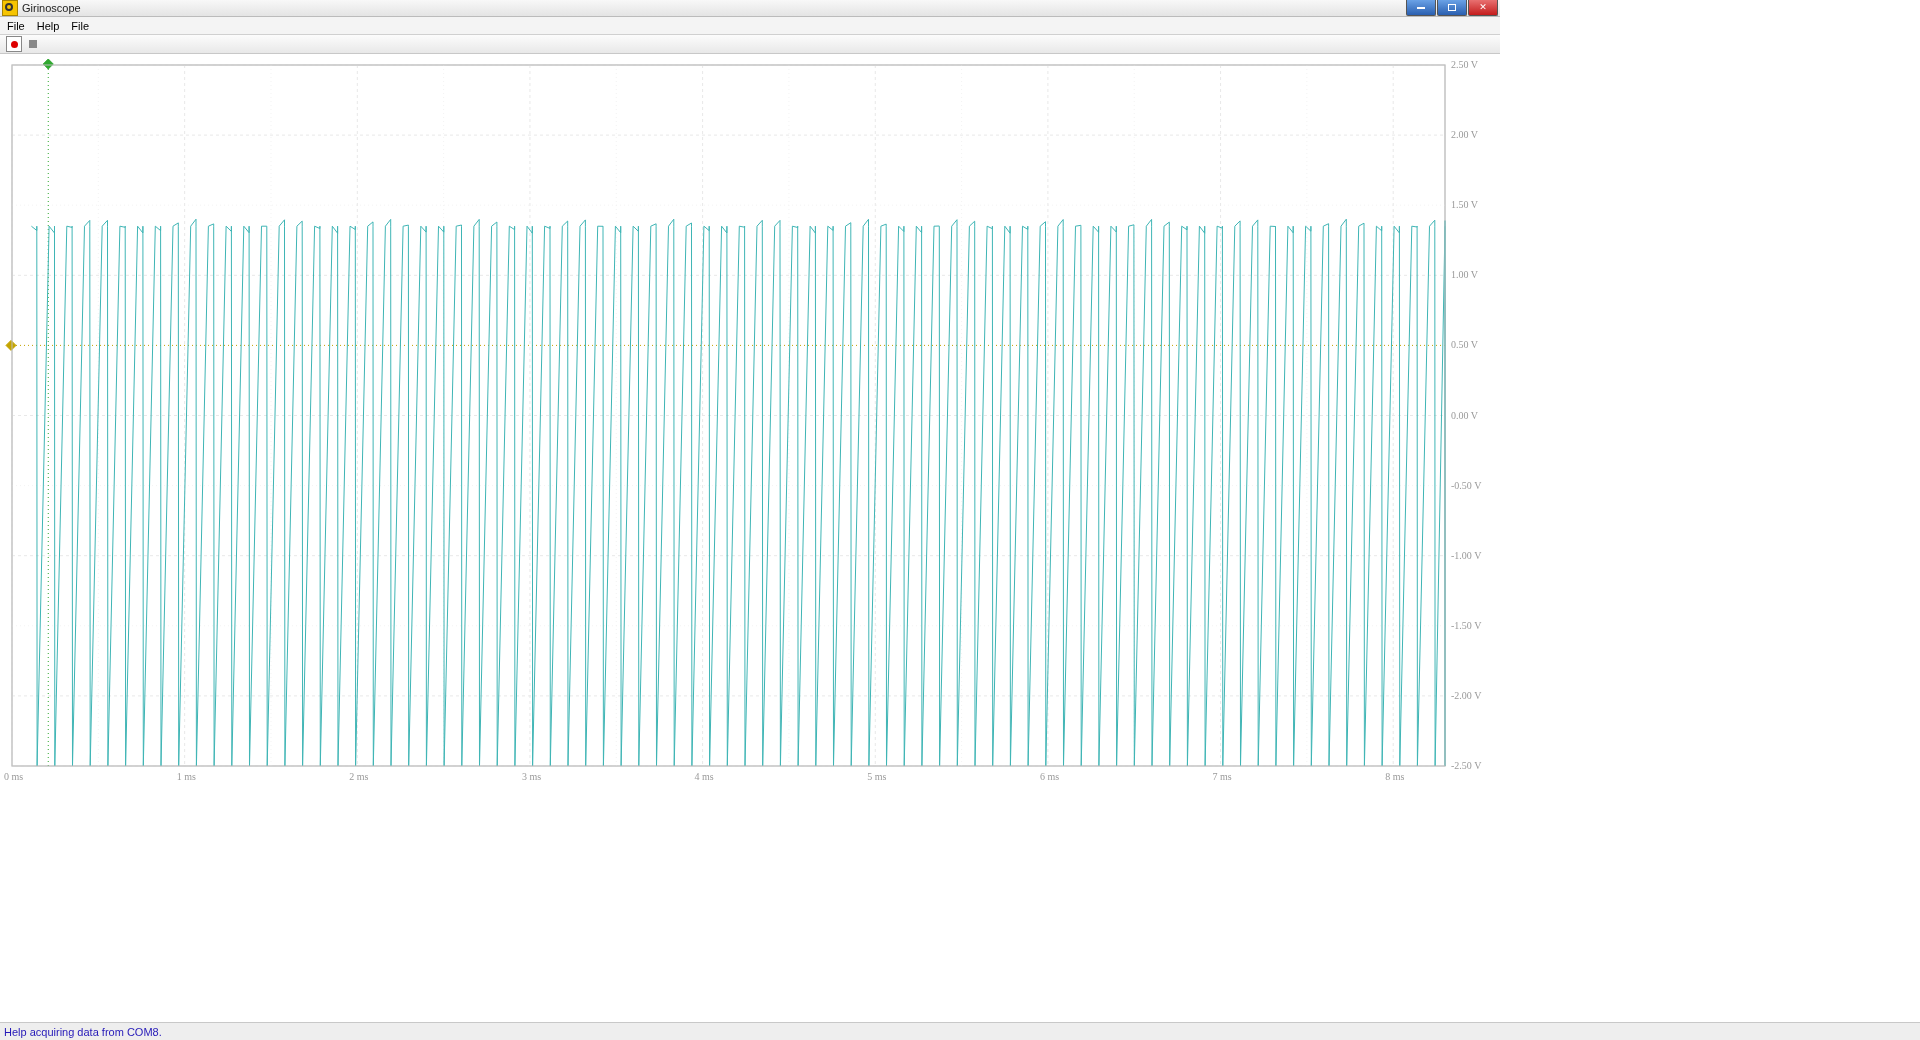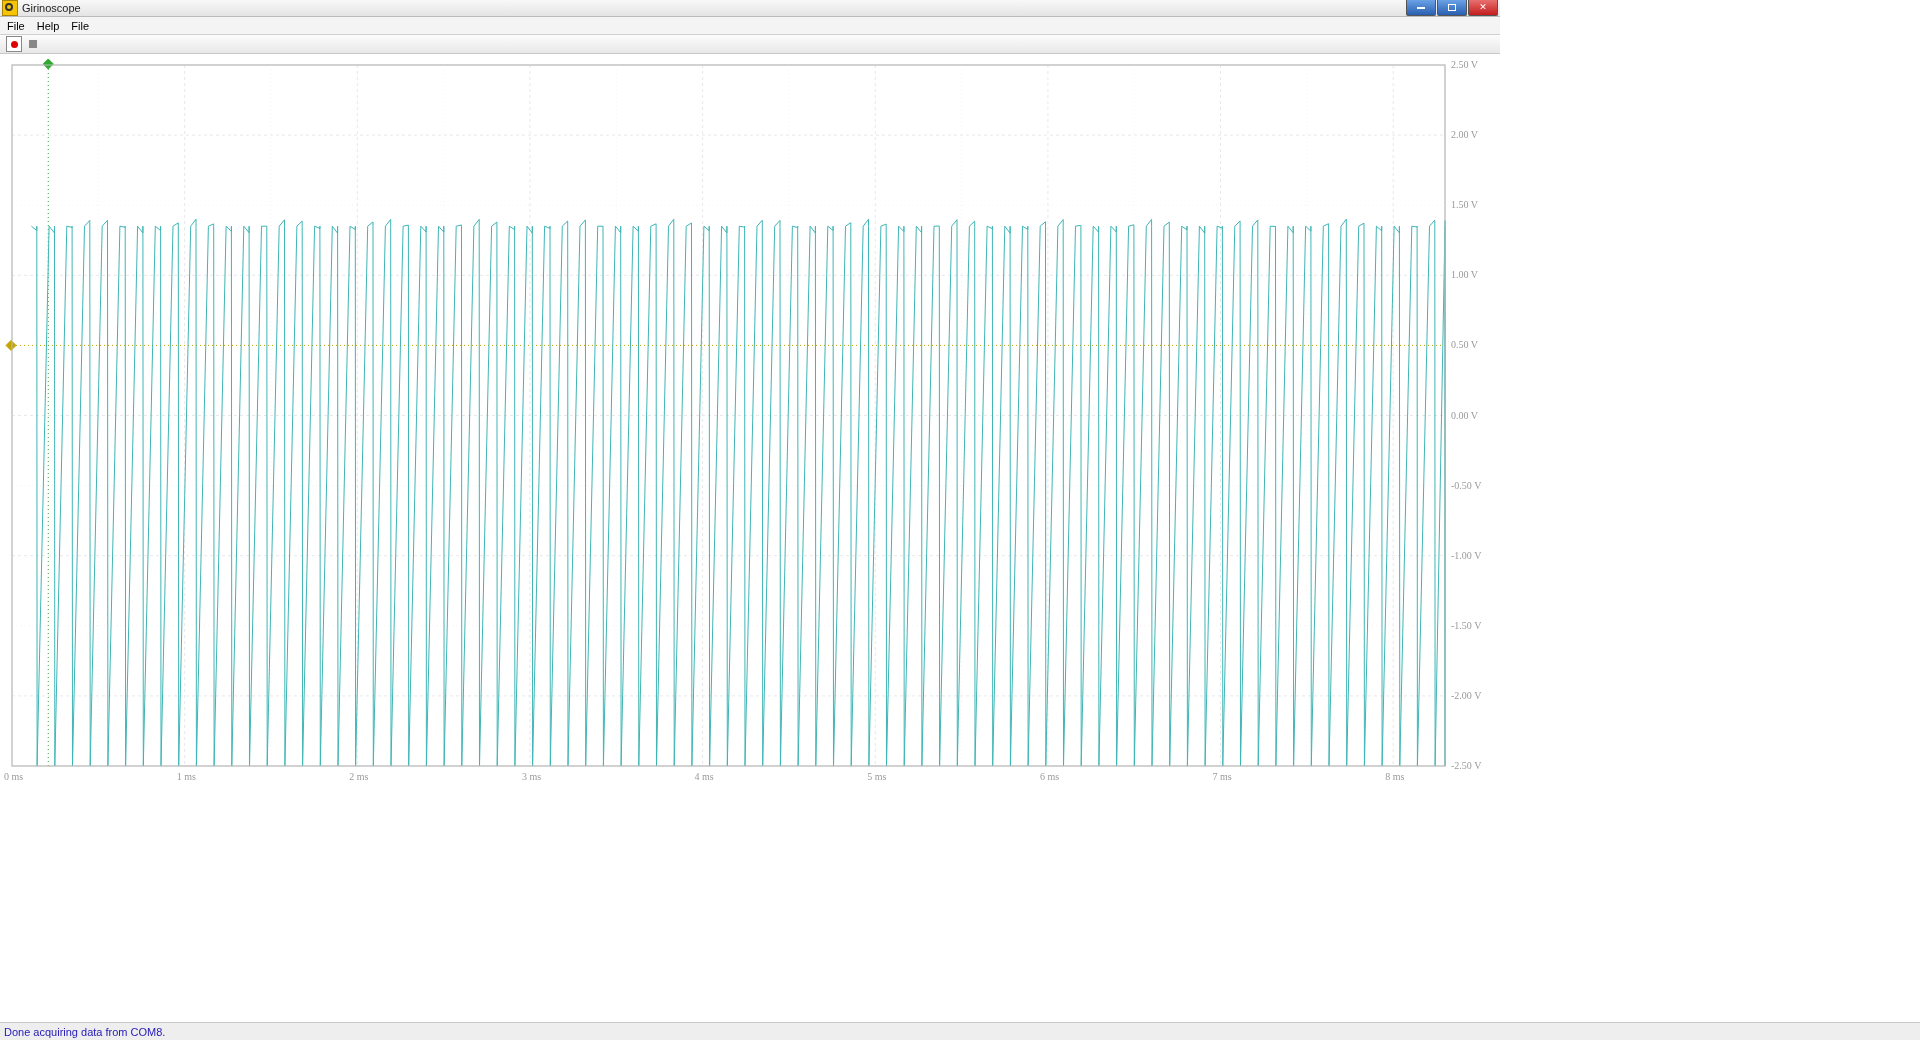--- a/index.html
+++ b/index.html
@@ -148,14 +148,14 @@
       <line x1="8" x2="1445" y1="292.40000000000003" y2="292.40000000000003" stroke="#c4a400" stroke-dasharray="1 3" stroke-width="1"></line>
       <path d="M 6 292.40000000000003 l 5 -5 l 5 5 l -5 5 z" fill="#c4a400" stroke="#c4a400"></path>
       <line x1="48.25662650602409" x2="48.25662650602409" y1="8" y2="713" stroke="#2fa82f" stroke-dasharray="1 3" stroke-width="1"></line>
       <path d="M 48.25662650602409 6 l -5 5 l 5 5 l 5 -5 z" fill="#2fa82f" stroke="#2fa82f"></path>
       <path d="M31.4 173.2 L36.8 177.5 L36.8 173.2 L37.1 713.0 L49.1 173.2L49.1 173.2 L54.5 180.0 L54.5 173.2 L54.8 713.0 L66.8 173.2L66.8 173.2 L72.1 174.4 L72.1 173.2 L72.5 713.0 L84.5 173.2L84.5 173.2 L89.8 167.4 L89.8 173.2 L90.2 713.0 L102.2 173.2L102.2 173.2 L107.5 167.3 L107.5 173.2 L107.9 713.0 L119.9 173.2L119.9 173.2 L125.2 174.3 L125.2 173.2 L125.6 713.0 L137.6 173.2L137.6 173.2 L142.9 180.0 L142.9 173.2 L143.3 713.0 L155.3 173.2L155.3 173.2 L160.6 177.6 L160.6 173.2 L161.0 713.0 L173.0 173.2L173.0 173.2 L178.3 169.9 L178.3 173.2 L178.7 713.0 L190.7 173.2L190.7 173.2 L196.0 166.2 L196.0 173.2 L196.4 713.0 L208.4 173.2L208.4 173.2 L213.7 170.9 L213.7 173.2 L214.1 713.0 L226.1 173.2L226.1 173.2 L231.4 178.4 L231.4 173.2 L231.8 713.0 L243.8 173.2L243.8 173.2 L249.1 179.7 L249.1 173.2 L249.5 713.0 L261.5 173.2L261.5 173.2 L266.8 173.2 L266.8 173.2 L267.2 713.0 L279.2 173.2L279.2 173.2 L284.5 166.8 L284.5 173.2 L284.9 713.0 L296.9 173.2L296.9 173.2 L302.2 168.1 L302.2 173.2 L302.6 713.0 L314.6 173.2L314.6 173.2 L319.9 175.5 L319.9 173.2 L320.3 713.0 L332.3 173.2L332.3 173.2 L337.6 180.2 L337.6 173.2 L338.0 713.0 L350.0 173.2L350.0 173.2 L355.3 176.5 L355.3 173.2 L355.6 713.0 L367.7 173.2L367.7 173.2 L373.0 168.9 L373.0 173.2 L373.3 713.0 L385.4 173.2L385.4 173.2 L390.7 166.4 L390.7 173.2 L391.0 713.0 L403.1 173.2L403.1 173.2 L408.4 172.1 L408.4 173.2 L408.7 713.0 L420.8 173.2L420.8 173.2 L426.1 179.1 L426.1 173.2 L426.4 713.0 L438.5 173.2L438.5 173.2 L443.8 179.1 L443.8 173.2 L444.1 713.0 L456.2 173.2L456.2 173.2 L461.5 172.0 L461.5 173.2 L461.8 713.0 L473.9 173.2L473.9 173.2 L479.2 166.4 L479.2 173.2 L479.5 713.0 L491.6 173.2L491.6 173.2 L496.9 169.0 L496.9 173.2 L497.2 713.0 L509.3 173.2L509.3 173.2 L514.6 176.6 L514.6 173.2 L514.9 713.0 L527.0 173.2L527.0 173.2 L532.3 180.2 L532.3 173.2 L532.6 713.0 L544.6 173.2L544.6 173.2 L550.0 175.4 L550.0 173.2 L550.3 713.0 L562.3 173.2L562.3 173.2 L567.7 168.0 L567.7 173.2 L568.0 713.0 L580.0 173.2L580.0 173.2 L585.4 166.9 L585.4 173.2 L585.7 713.0 L597.7 173.2L597.7 173.2 L603.0 173.3 L603.0 173.2 L603.4 713.0 L615.4 173.2L615.4 173.2 L620.7 179.7 L620.7 173.2 L621.1 713.0 L633.1 173.2L633.1 173.2 L638.4 178.3 L638.4 173.2 L638.8 713.0 L650.8 173.2L650.8 173.2 L656.1 170.8 L656.1 173.2 L656.5 713.0 L668.5 173.2L668.5 173.2 L673.8 166.2 L673.8 173.2 L674.2 713.0 L686.2 173.2L686.2 173.2 L691.5 170.0 L691.5 173.2 L691.9 713.0 L703.9 173.2L703.9 173.2 L709.2 177.6 L709.2 173.2 L709.6 713.0 L721.6 173.2L721.6 173.2 L726.9 180.0 L726.9 173.2 L727.3 713.0 L739.3 173.2L739.3 173.2 L744.6 174.2 L744.6 173.2 L745.0 713.0 L757.0 173.2L757.0 173.2 L762.3 167.3 L762.3 173.2 L762.7 713.0 L774.7 173.2L774.7 173.2 L780.0 167.4 L780.0 173.2 L780.4 713.0 L792.4 173.2L792.4 173.2 L797.7 174.5 L797.7 173.2 L798.1 713.0 L810.1 173.2L810.1 173.2 L815.4 180.1 L815.4 173.2 L815.8 713.0 L827.8 173.2L827.8 173.2 L833.1 177.4 L833.1 173.2 L833.5 713.0 L845.5 173.2L845.5 173.2 L850.8 169.7 L850.8 173.2 L851.2 713.0 L863.2 173.2L863.2 173.2 L868.5 166.3 L868.5 173.2 L868.9 713.0 L880.9 173.2L880.9 173.2 L886.2 171.1 L886.2 173.2 L886.5 713.0 L898.6 173.2L898.6 173.2 L903.9 178.5 L903.9 173.2 L904.2 713.0 L916.3 173.2L916.3 173.2 L921.6 179.6 L921.6 173.2 L921.9 713.0 L934.0 173.2L934.0 173.2 L939.3 173.0 L939.3 173.2 L939.6 713.0 L951.7 173.2L951.7 173.2 L957.0 166.7 L957.0 173.2 L957.3 713.0 L969.4 173.2L969.4 173.2 L974.7 168.2 L974.7 173.2 L975.0 713.0 L987.1 173.2L987.1 173.2 L992.4 175.7 L992.4 173.2 L992.7 713.0 L1004.8 173.2L1004.8 173.2 L1010.1 180.2 L1010.1 173.2 L1010.4 713.0 L1022.5 173.2L1022.5 173.2 L1027.8 176.4 L1027.8 173.2 L1028.1 713.0 L1040.2 173.2L1040.2 173.2 L1045.5 168.7 L1045.5 173.2 L1045.8 713.0 L1057.9 173.2L1057.9 173.2 L1063.2 166.5 L1063.2 173.2 L1063.5 713.0 L1075.5 173.2L1075.5 173.2 L1080.9 172.3 L1080.9 173.2 L1081.2 713.0 L1093.2 173.2L1093.2 173.2 L1098.6 179.2 L1098.6 173.2 L1098.9 713.0 L1110.9 173.2L1110.9 173.2 L1116.3 179.0 L1116.3 173.2 L1116.6 713.0 L1128.6 173.2L1128.6 173.2 L1133.9 171.8 L1133.9 173.2 L1134.3 713.0 L1146.3 173.2L1146.3 173.2 L1151.6 166.4 L1151.6 173.2 L1152.0 713.0 L1164.0 173.2L1164.0 173.2 L1169.3 169.1 L1169.3 173.2 L1169.7 713.0 L1181.7 173.2L1181.7 173.2 L1187.0 176.8 L1187.0 173.2 L1187.4 713.0 L1199.4 173.2L1199.4 173.2 L1204.7 180.2 L1204.7 173.2 L1205.1 713.0 L1217.1 173.2L1217.1 173.2 L1222.4 175.2 L1222.4 173.2 L1222.8 713.0 L1234.8 173.2L1234.8 173.2 L1240.1 167.9 L1240.1 173.2 L1240.5 713.0 L1252.5 173.2L1252.5 173.2 L1257.8 166.9 L1257.8 173.2 L1258.2 713.0 L1270.2 173.2L1270.2 173.2 L1275.5 173.5 L1275.5 173.2 L1275.9 713.0 L1287.9 173.2L1287.9 173.2 L1293.2 179.8 L1293.2 173.2 L1293.6 713.0 L1305.6 173.2L1305.6 173.2 L1310.9 178.2 L1310.9 173.2 L1311.3 713.0 L1323.3 173.2L1323.3 173.2 L1328.6 170.7 L1328.6 173.2 L1329.0 713.0 L1341.0 173.2L1341.0 173.2 L1346.3 166.2 L1346.3 173.2 L1346.7 713.0 L1358.7 173.2L1358.7 173.2 L1364.0 170.2 L1364.0 173.2 L1364.4 713.0 L1376.4 173.2L1376.4 173.2 L1381.7 177.8 L1381.7 173.2 L1382.1 713.0 L1394.1 173.2L1394.1 173.2 L1399.4 179.9 L1399.4 173.2 L1399.8 713.0 L1411.8 173.2L1411.8 173.2 L1417.1 174.0 L1417.1 173.2 L1417.4 713.0 L1429.5 173.2L1429.5 173.2 L1434.8 167.2 L1434.8 173.2 L1435.1 713.0 L1445.0 173.2L1445.0 173.2 L1445.0 167.6 L1445.0 173.2 L1445.0 713.0 L1445.0 173.2" fill="none" stroke="#3fb5b5" stroke-width="1"></path>
       <rect x="12" y="12" width="1433" height="701" fill="none" stroke="#bdbdbd" stroke-width="1"></rect>
     </svg>
 </div>
 
 <div class="statusbar">
-  <span>Done acquiring data from COM8.</span>
+  <span>Help acquiring data from COM8.</span>
 </div>
 
 </body></html>

